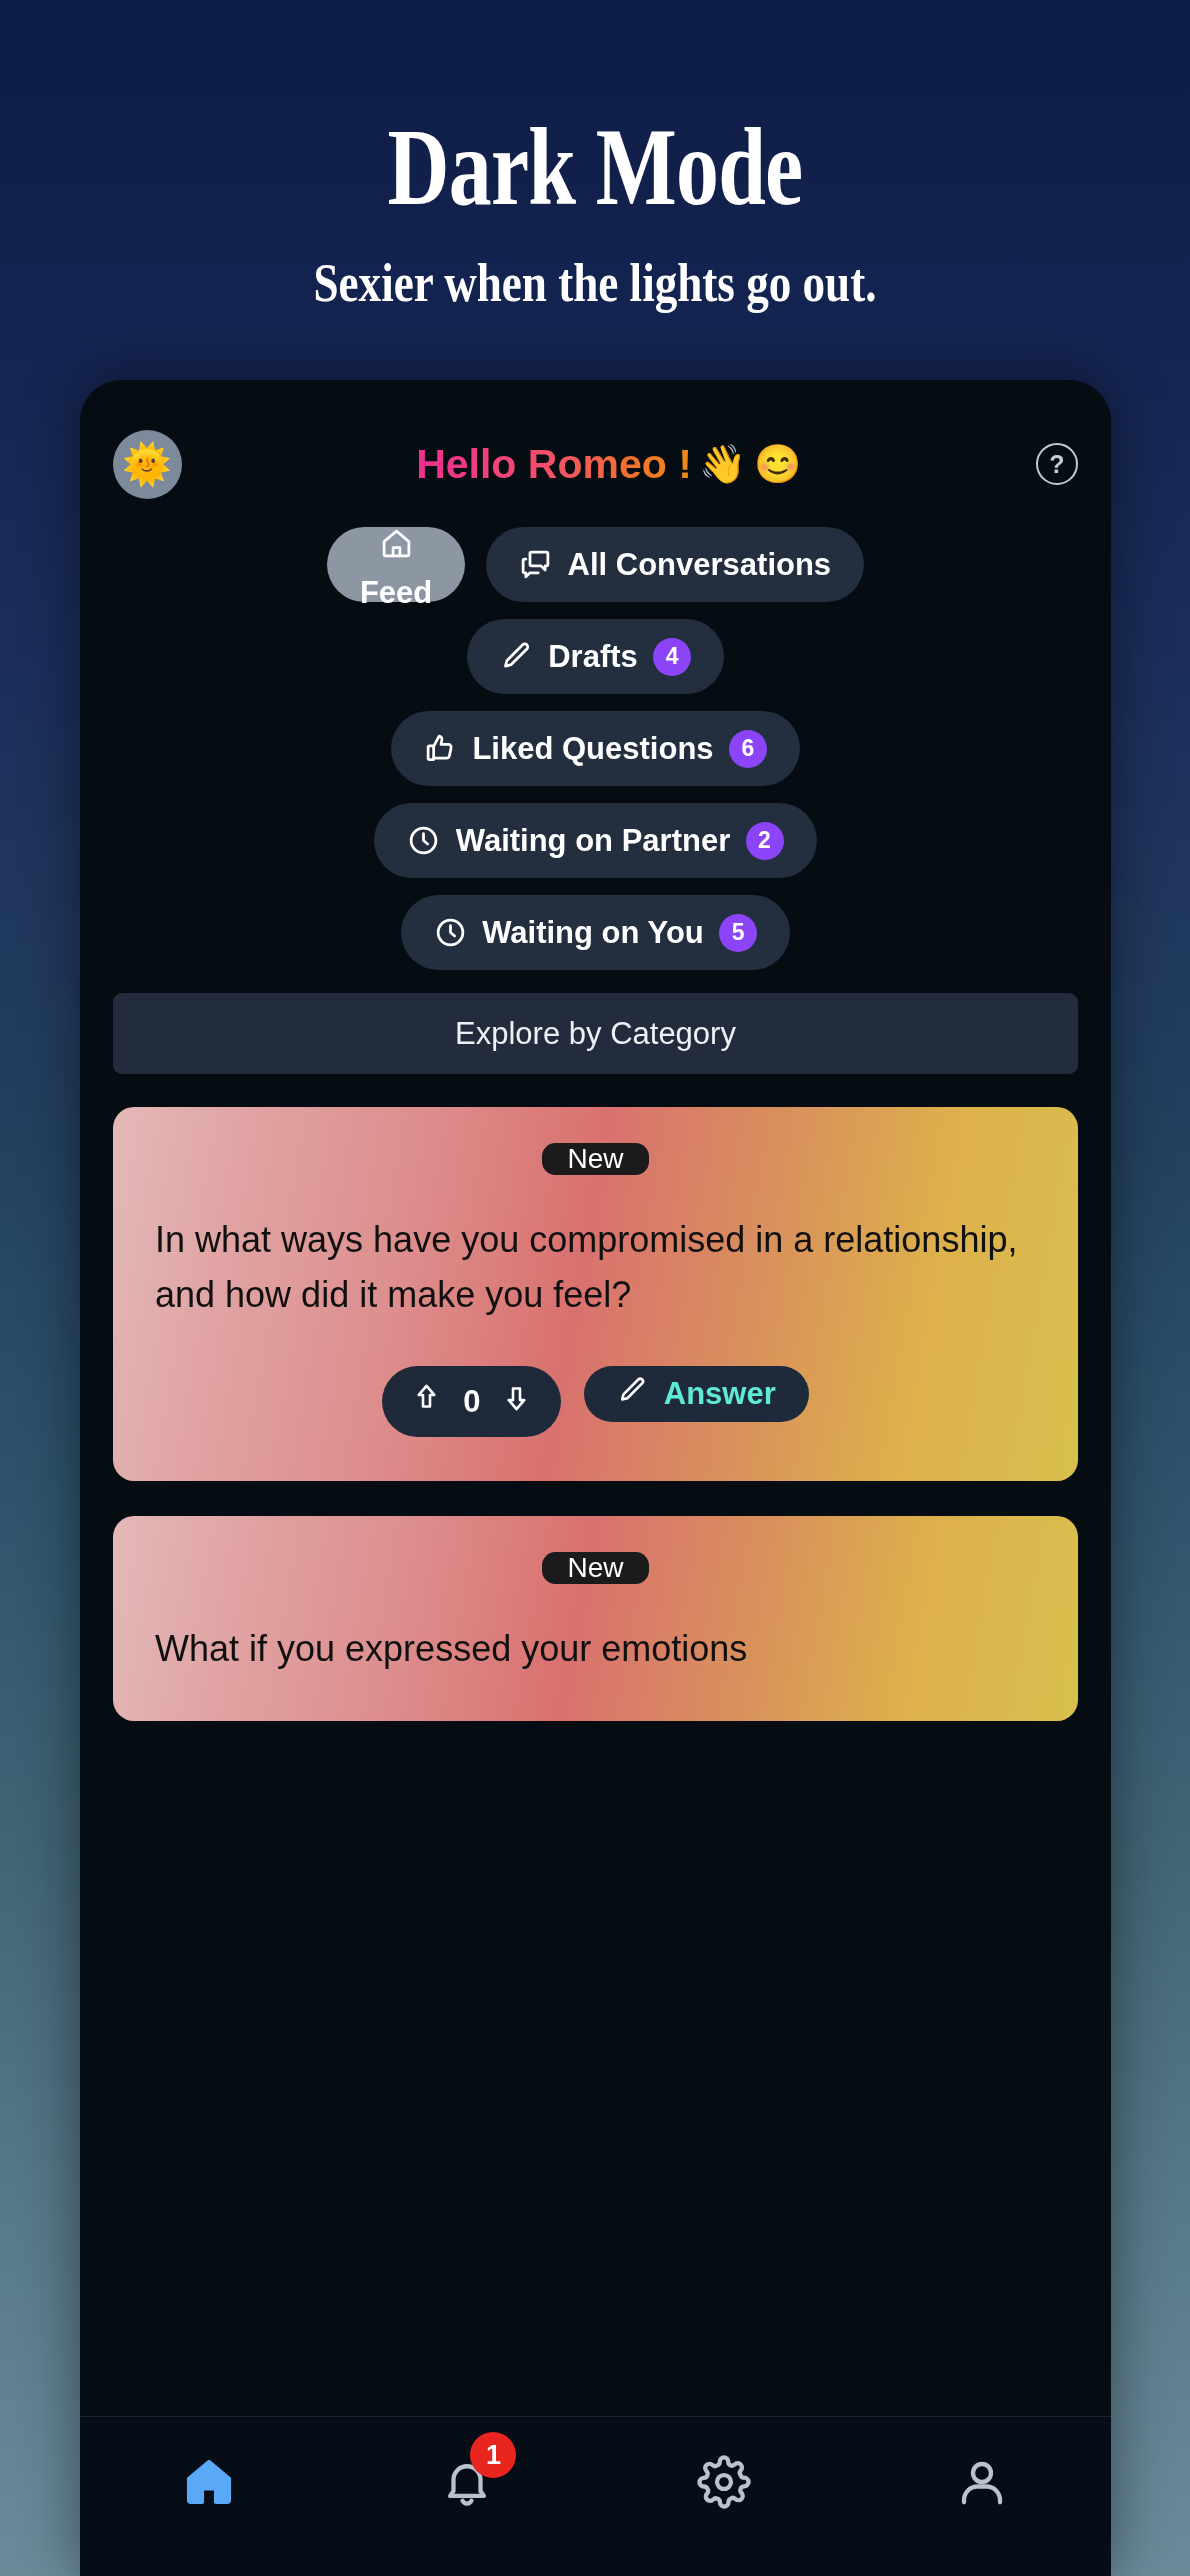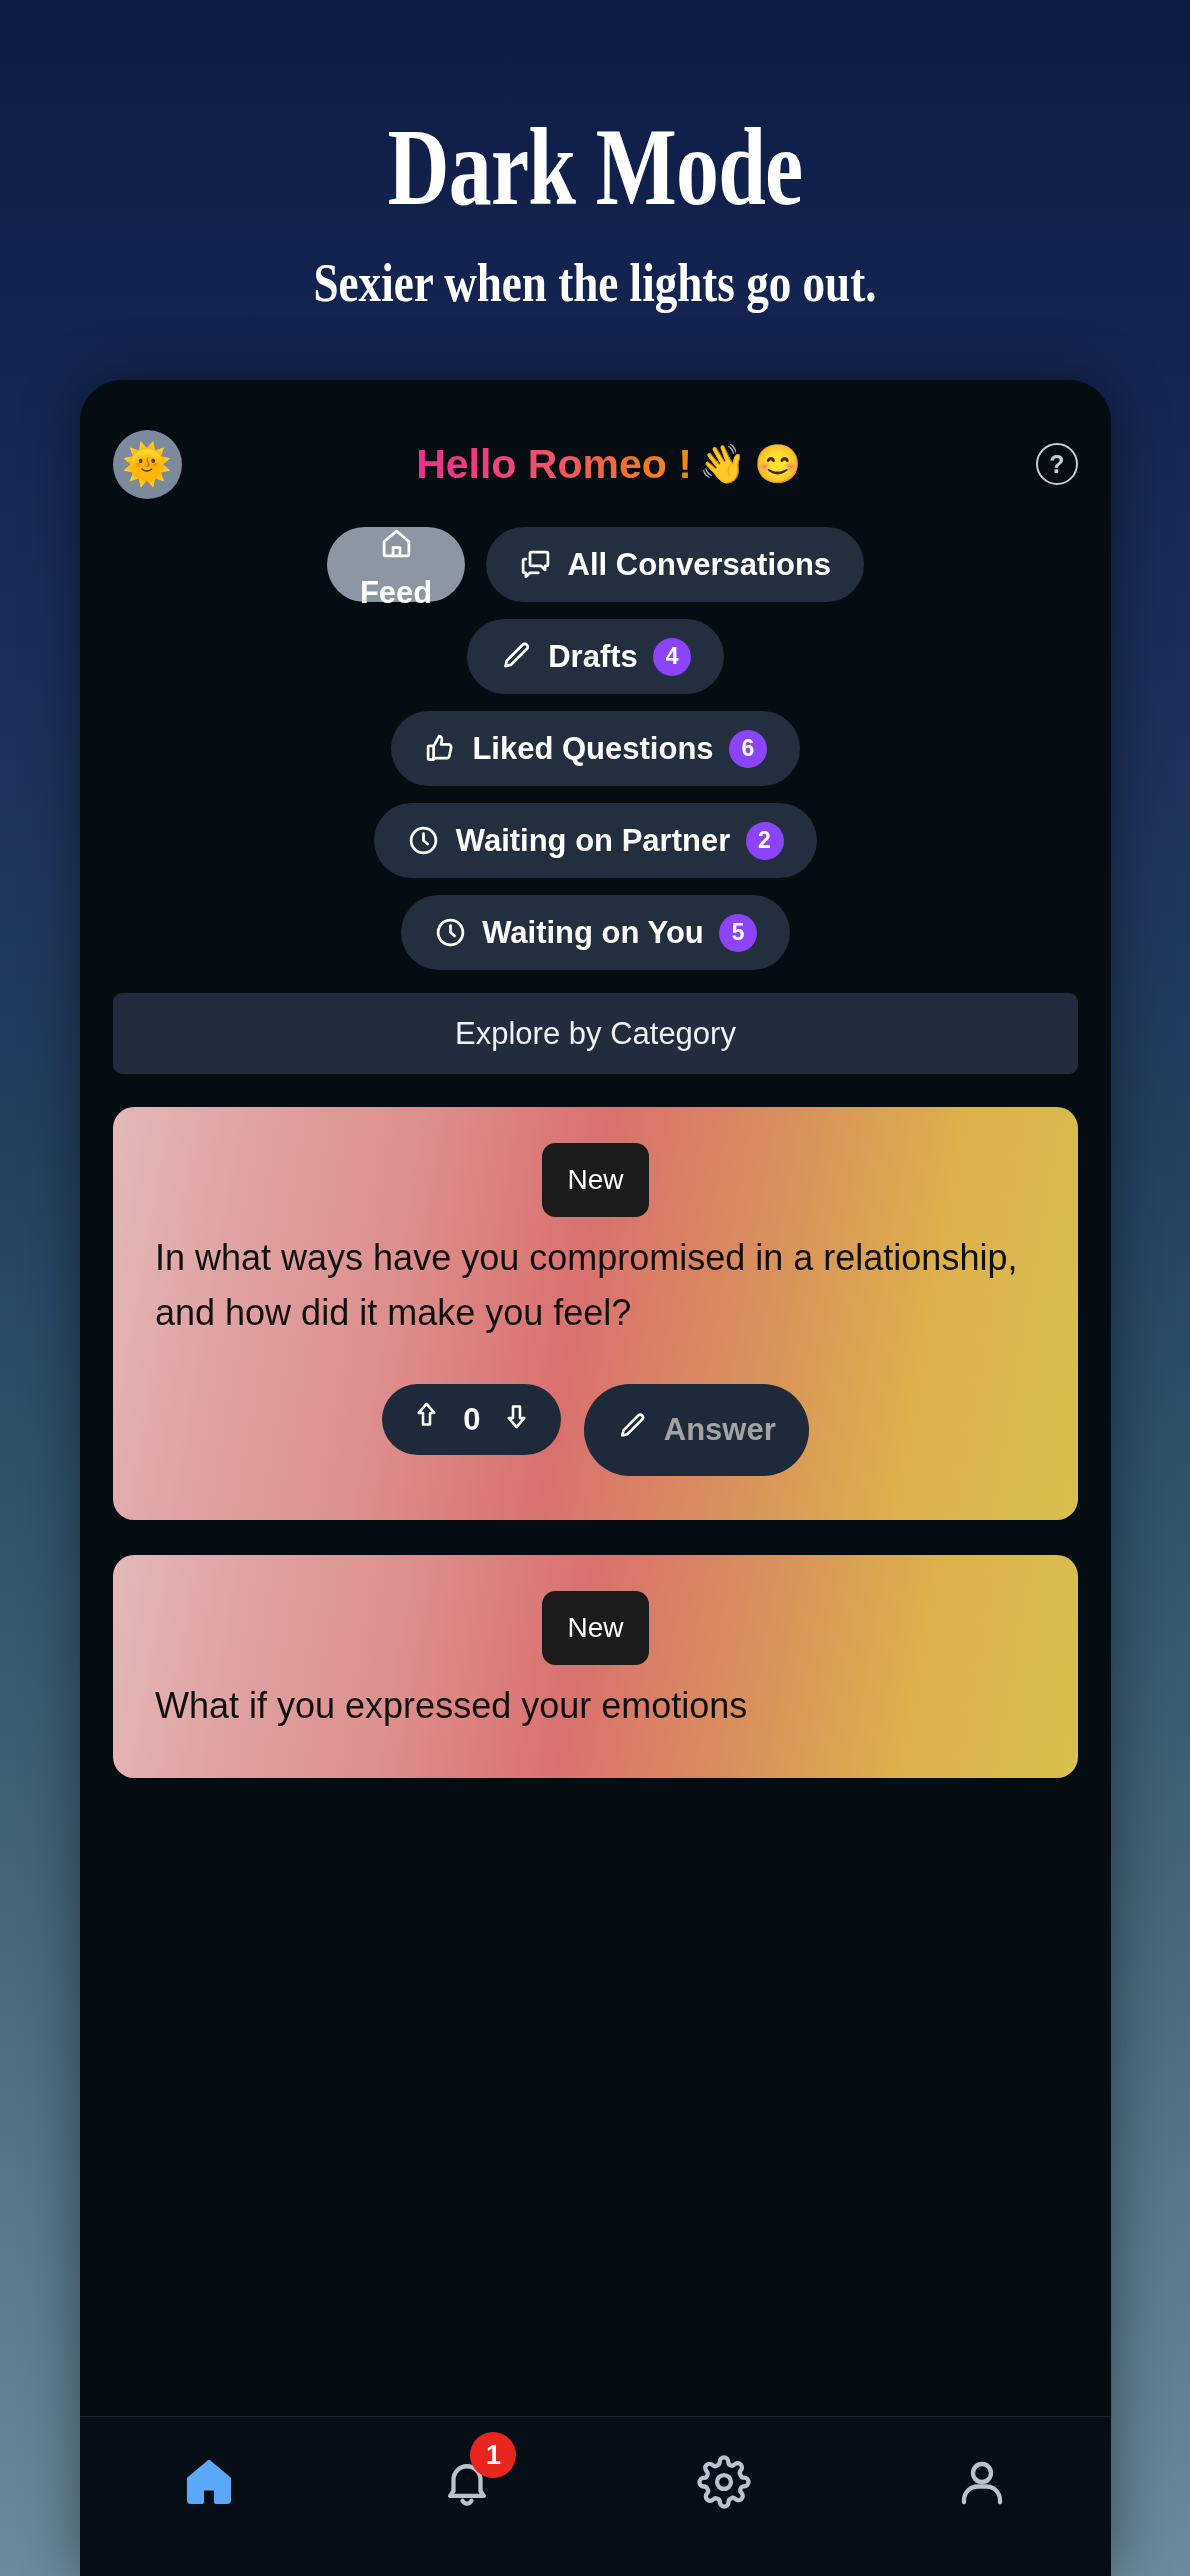--- a/index.html
+++ b/index.html
@@ -163,26 +163,26 @@
       #e0a2a2 14%,
       #dd8f8d 30%,
       #d9716f 48%,
       #d9915c 66%,
       #ddb04b 82%,
       #d8c04e 100%);
   }
   .new-chip{
     display:block;
     width:max-content;
-    margin:0 auto 14px auto;
+    margin:0 auto 38px auto;
     background:#1b1b1b;
     color:#ffffff;
     font-size:28px;
     border-radius:13.4px;
-    padding:21px 25px;
+    padding:0 25px;
   }
   .qtext{
     color:#101010;
     font-size:36px;
     line-height:1.52;
     font-weight:normal;
   }
   .qactions{
     display:flex;
     justify-content:center;
@@ -196,23 +196,23 @@
     height:71px;
     padding:0 29px;
     color:#ffffff;
     font-size:31px;
     font-weight:bold;
   }
   .answer-btn{
     display:inline-flex;align-items:center;gap:15.3px;
     background:#1e2a3a;
     border-radius:957px;
-    height:92px;
+    height:56px;
     padding:0 33px;
-    color:#a3a3a3;
+    color:#5eead4;
     font-size:31px;
     font-weight:bold;
   }
 
   
   .bottom-nav{
     position:absolute;
     left:0;bottom:0;
     width:100%;
     height:161px;

